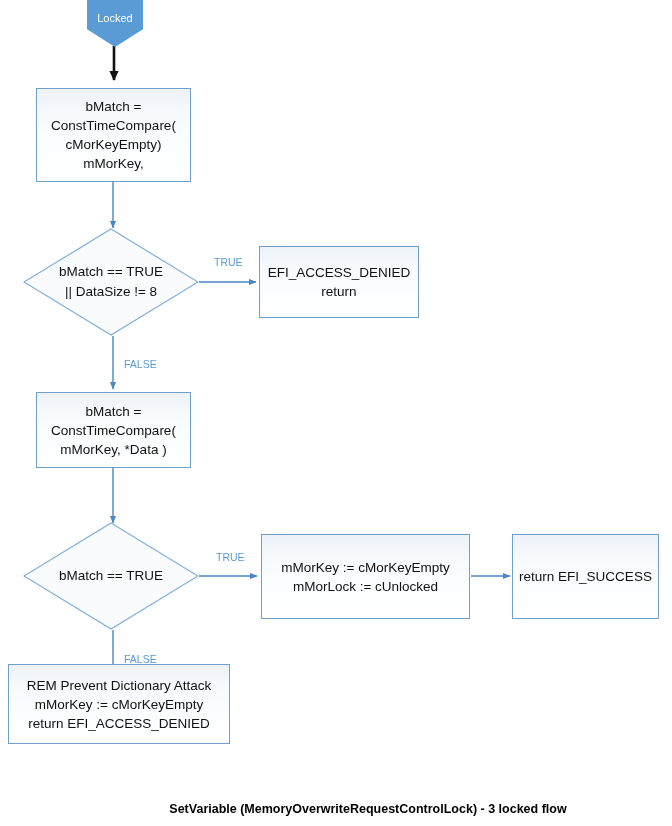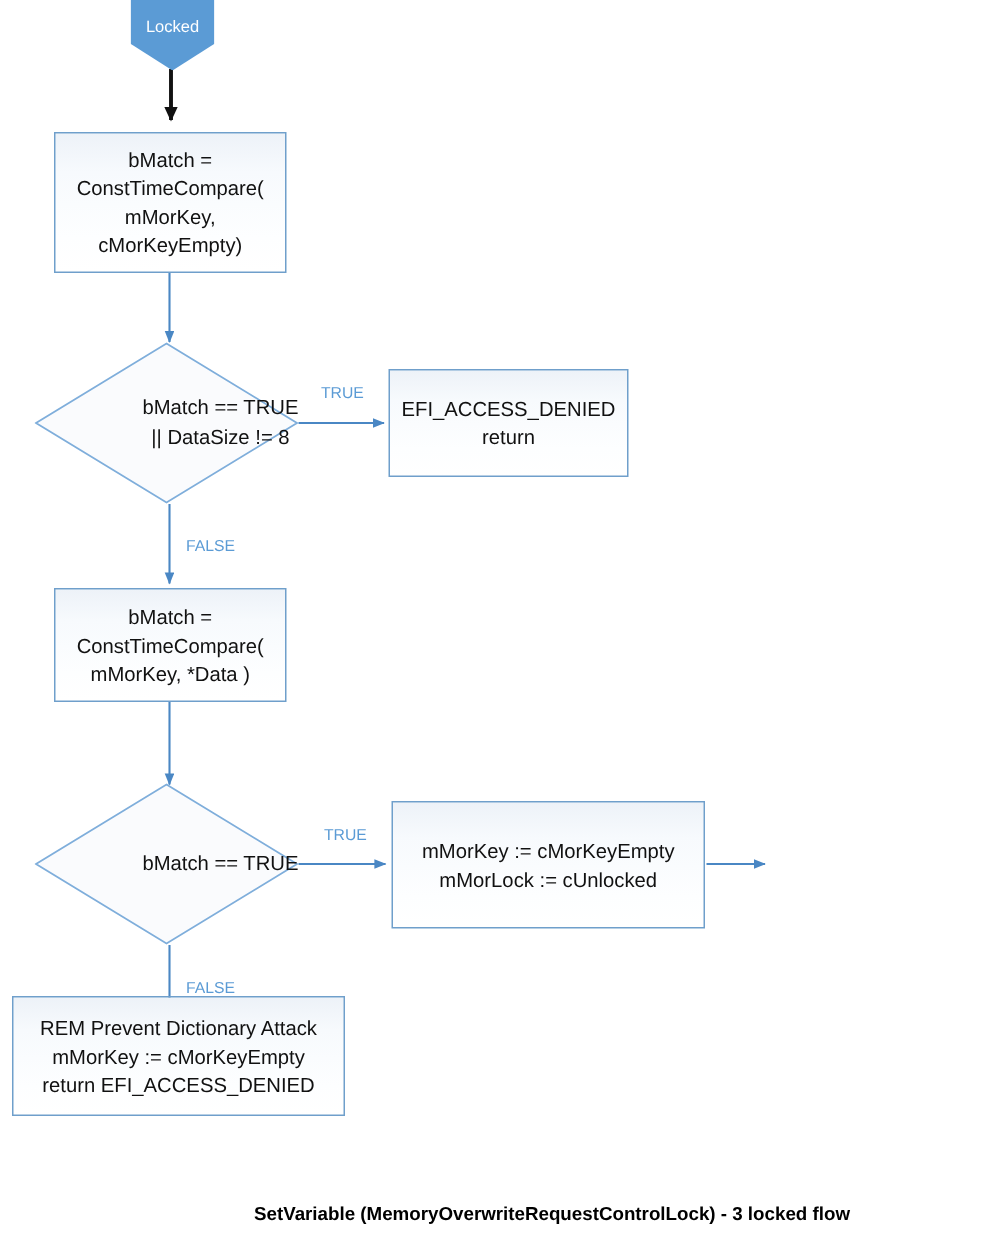--- a/index.html
+++ b/index.html
@@ -77,21 +77,21 @@
     width: 100%;
     height: 100%;
   }
   .diamond-wrap .dtext {
     position: absolute;
     left: 0; top: 0;
     width: 100%;
     height: 100%;
     display: flex;
     align-items: center;
-    justify-content: flex-end;
+    justify-content: center;
     text-align: center;
     color: #111111;
     font-size: 13.5px;
     line-height: 20px;
   }
 
   
   .edge-label {
     position: absolute;
     color: #5B9BD5;
@@ -160,22 +160,22 @@
   </svg>
 
   <div class="start-shape" style="left:87px; top:0px; width:56px; height:47px;">
     <span class="label">Locked</span>
   </div>
 
   <div class="node-box" style="left:36px; top:88px; width:155px; height:94px;">
     <div class="inner">
       <div>bMatch =</div>
       <div>ConstTimeCompare(</div>
+      <div>cMorKeyEmpty)</div>
       <div>mMorKey,</div>
-      <div>cMorKeyEmpty)</div>
     </div>
   </div>
 
   <div class="diamond-wrap" style="left:23px; top:228px; width:176px; height:108px;">
     <svg viewBox="0 0 176 108" preserveAspectRatio="none" xmlns="http://www.w3.org/2000/svg">
       <polygon points="88,1 175,54 88,107 1,54" fill="#FAFBFD" stroke="#7FAEDB" stroke-width="1.2"></polygon>
     </svg>
     <div class="dtext">
       <div>
         <div>bMatch == TRUE</div>
@@ -218,20 +218,25 @@
 
   <div class="edge-label" style="left:124px; top:653px;">FALSE</div>
 
   <div class="node-box" style="left:261px; top:534px; width:209px; height:85px;">
     <div class="inner">
       <div>mMorKey := cMorKeyEmpty</div>
       <div>mMorLock := cUnlocked</div>
     </div>
   </div>
 
+  <div class="node-box" style="left:512px; top:534px; width:147px; height:85px;">
+    <div class="inner">
+      <div>return EFI_SUCCESS</div>
+    </div>
+  </div>
 
   <div class="node-box" style="left:8px; top:664px; width:222px; height:80px;">
     <div class="inner">
       <div>REM Prevent Dictionary Attack</div>
       <div>mMorKey := cMorKeyEmpty</div>
       <div>return EFI_ACCESS_DENIED</div>
     </div>
   </div>
 
   <div class="caption" style="top:802px;padding-left:32px;">SetVariable (MemoryOverwriteRequestControlLock) - 3 locked flow</div>

